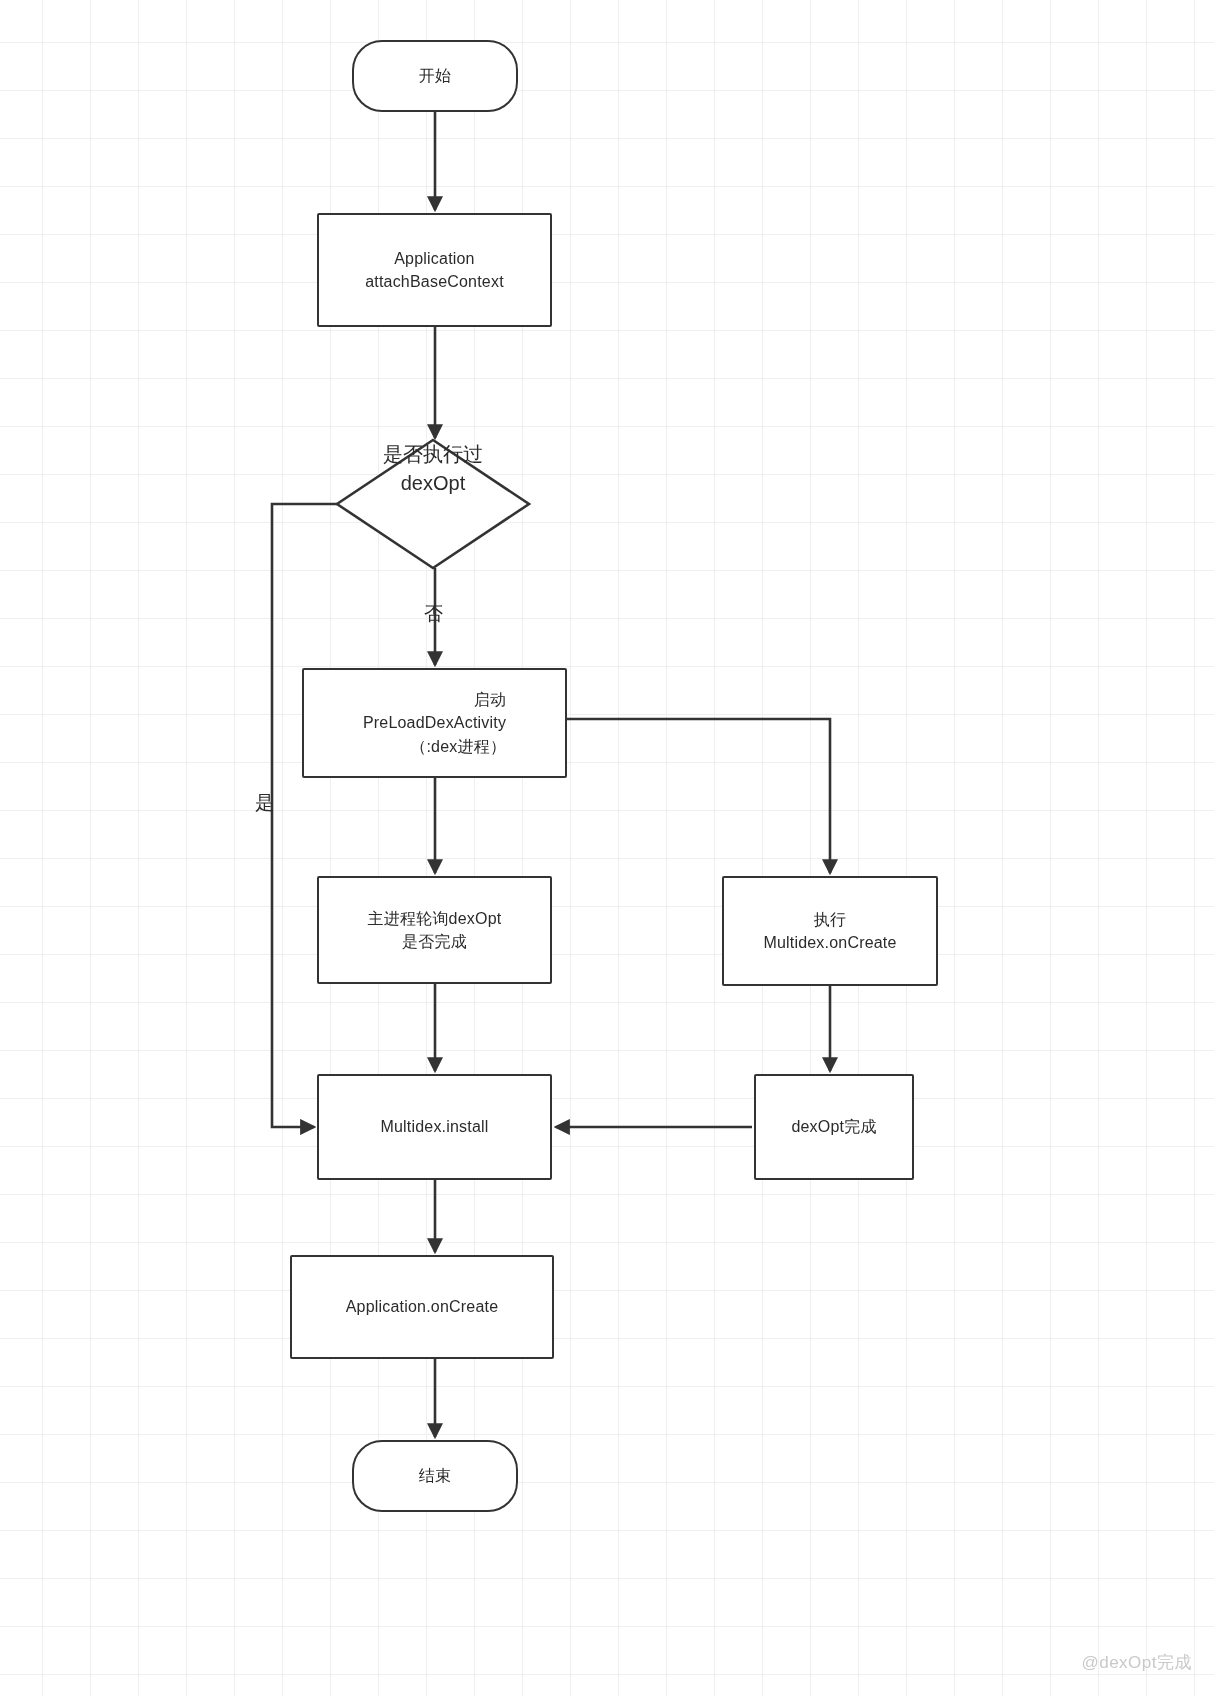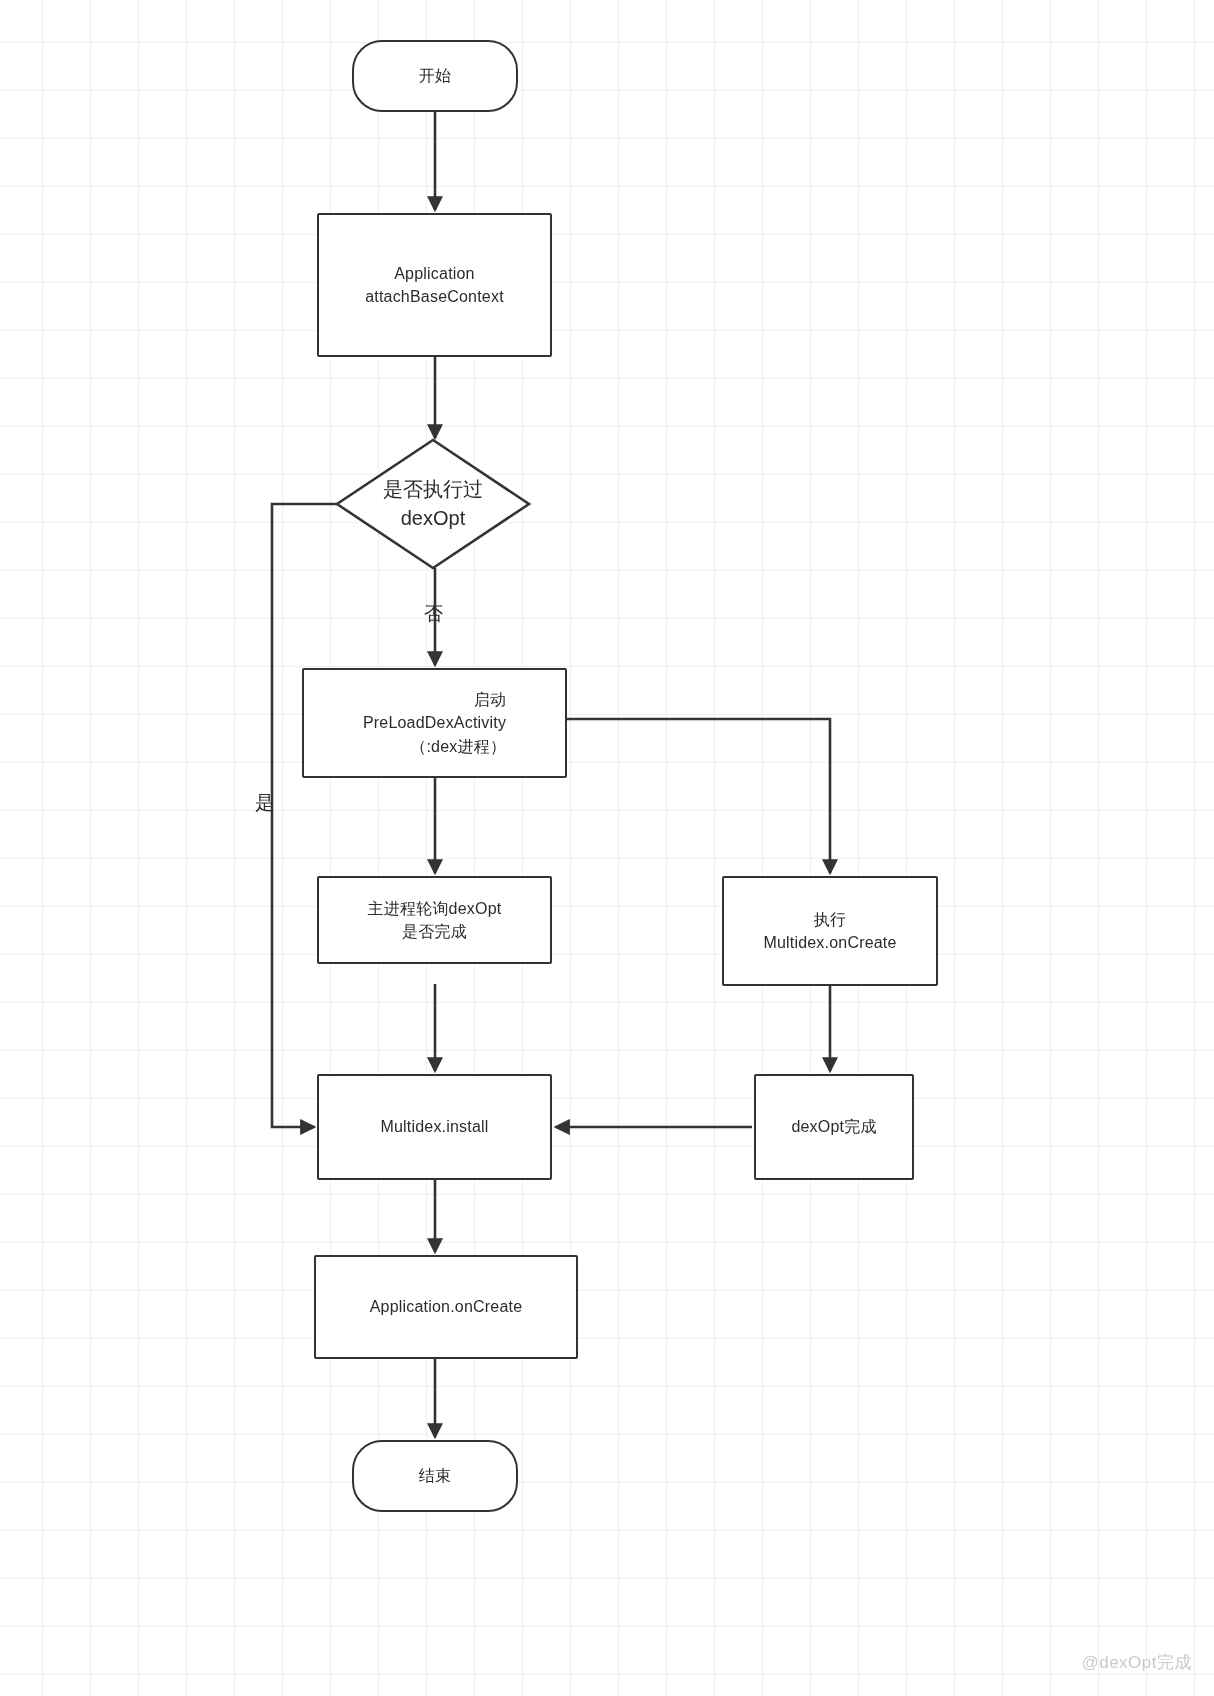--- a/index.html
+++ b/index.html
@@ -46,21 +46,21 @@
   }
   .node.terminal {
     border-radius: 30px;
   }
   .node.process {
     border-radius: 2px;
   }
   .diamond-wrap {
     position: absolute;
     display: flex;
-    align-items: center;
+    align-items: flex-start;
     justify-content: center;
   }
   .diamond-label {
     position: relative;
     z-index: 3;
     text-align: center;
     color: #2b2b2b;
     font-size: 20px;
     line-height: 1.45;
     white-space: pre-line;
@@ -121,55 +121,55 @@
       <path d="M 435 1359 L 435 1437"></path>
     </g>
 
     <polygon points="433,440 529,504 433,568 337,504" fill="#ffffff" stroke="#333333" stroke-width="2.6" stroke-linejoin="miter"></polygon>
   </svg>
 
   <div class="node terminal" style="left:352px; top:40px; width:166px; height:72px;">
     <span>开始</span>
   </div>
 
-  <div class="node process" style="left:317px; top:213px; width:235px; height:144px;">
+  <div class="node process" style="left:317px; top:213px; width:235px; height:114px;">
     <span>Application
 attachBaseContext</span>
   </div>
 
   <div class="diamond-wrap" style="left:337px; top:440px; width:192px; height:128px;">
     <span class="diamond-label">是否执行过
 dexOpt</span>
   </div>
 
   <div class="node process" style="left:302px; top:668px; width:265px; height:110px;text-align:right;">
     <span>启动
 PreLoadDexActivity
 （:dex进程）</span>
   </div>
 
-  <div class="node process" style="left:317px; top:876px; width:235px; height:88px;justify-content:center;">
+  <div class="node process" style="left:317px; top:876px; width:235px; height:108px;justify-content:center;">
     <span>主进程轮询dexOpt
 是否完成</span>
   </div>
 
   <div class="node process" style="left:722px; top:876px; width:216px; height:110px;">
     <span>执行
 Multidex.onCreate</span>
   </div>
 
   <div class="node process" style="left:317px; top:1074px; width:235px; height:106px;">
     <span>Multidex.install</span>
   </div>
 
   <div class="node process" style="left:754px; top:1074px; width:160px; height:106px;">
     <span>dexOpt完成</span>
   </div>
 
-  <div class="node process" style="left:314px; top:1255px; width:264px; height:104px;">
+  <div class="node process" style="left:290px; top:1255px; width:264px; height:104px;">
     <span>Application.onCreate</span>
   </div>
 
   <div class="node terminal" style="left:352px; top:1440px; width:166px; height:72px;">
     <span>结束</span>
   </div>
 
   <span class="edge-label" style="left:424px; top:604px;">否</span>
 
   <span class="edge-label" style="left:255px; top:793px;">是</span>

